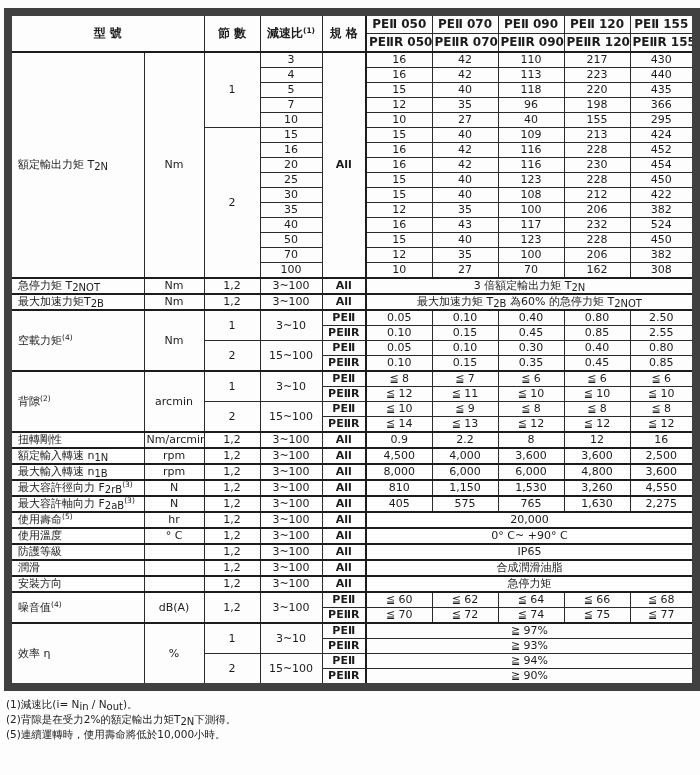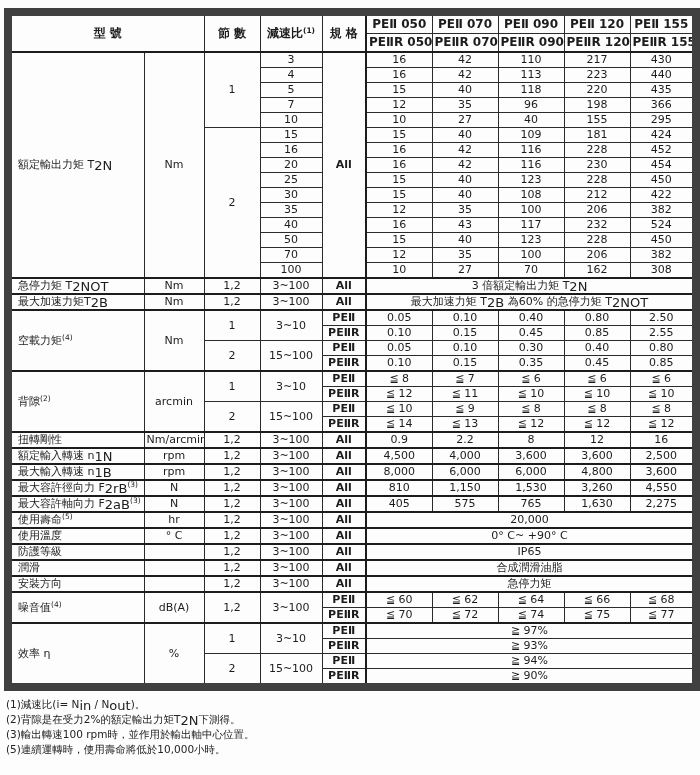--- a/index.html
+++ b/index.html
@@ -6,21 +6,21 @@
   body{font-family:"DejaVu Sans","Liberation Sans",sans-serif;color:#1c1c1c;}
   .page{padding:8px 3px 0 4px;}
   table{border-collapse:collapse;table-layout:fixed;width:553px;border:8px solid #404040;}
   td{border:1px solid #2b2b2b;font-size:11px;text-align:center;vertical-align:middle;
      padding:0 2px;height:14px;line-height:14px;white-space:nowrap;overflow:hidden;}
   tr.h td{font-weight:bold;font-size:12px;height:17px;line-height:17px;}
   tr.sec td{border-top:2px solid #1c1c1c;}
   td.lbl{text-align:left;padding-left:6px;}
   td.spec{font-weight:bold;border-radius:16px;}
   td.v0{border-left:2px solid #1c1c1c;}
-  sub{font-size:13px;vertical-align:-2px;line-height:0;}
+  sub{font-size:10px;vertical-align:-2px;line-height:0;}
   sup{font-size:7.5px;vertical-align:4px;line-height:0;}
   .fns{margin-top:6px;padding-left:2px;}
   .fn{font-size:10.5px;line-height:15px;color:#222;white-space:nowrap;overflow:hidden;}
 </style>
 </head>
 <body>
 
 <div class="page">
 <table>
 <colgroup>
@@ -100,21 +100,21 @@
     <td>155</td>
     <td>295</td>
   </tr>
 
   <tr>
     <td rowspan="10">2</td>
     <td>15</td>
     <td class="v0">15</td>
     <td>40</td>
     <td>109</td>
-    <td>181</td>
+    <td>213</td>
     <td>424</td>
   </tr>
   <tr>
     <td>16</td>
     <td class="v0">16</td>
     <td>42</td>
     <td>116</td>
     <td>228</td>
     <td>452</td>
   </tr>
@@ -431,16 +431,15 @@
   <tr>
     <td class="spec">PEⅡR</td>
     <td class="v0" colspan="5">≧ 90%</td>
   </tr>
 </tbody>
 </table>
 
 <div class="fns">
   <div class="fn"><span>(1)減速比(i= N</span><sub>in</sub><span> / N</span><sub>out</sub><span>)。</span></div>
   <div class="fn"><span>(2)背隙是在受力2%的額定輸出力矩T</span><sub>2N</sub><span>下測得。</span></div>
-  <div class="fn">(3)輸出轉速100 rpm時，並作用於輸出軸中心位置。</div>
   <div class="fn">(5)連續運轉時，使用壽命將低於10,000小時。</div>
 </div>
 </div>
 
 </body></html>

